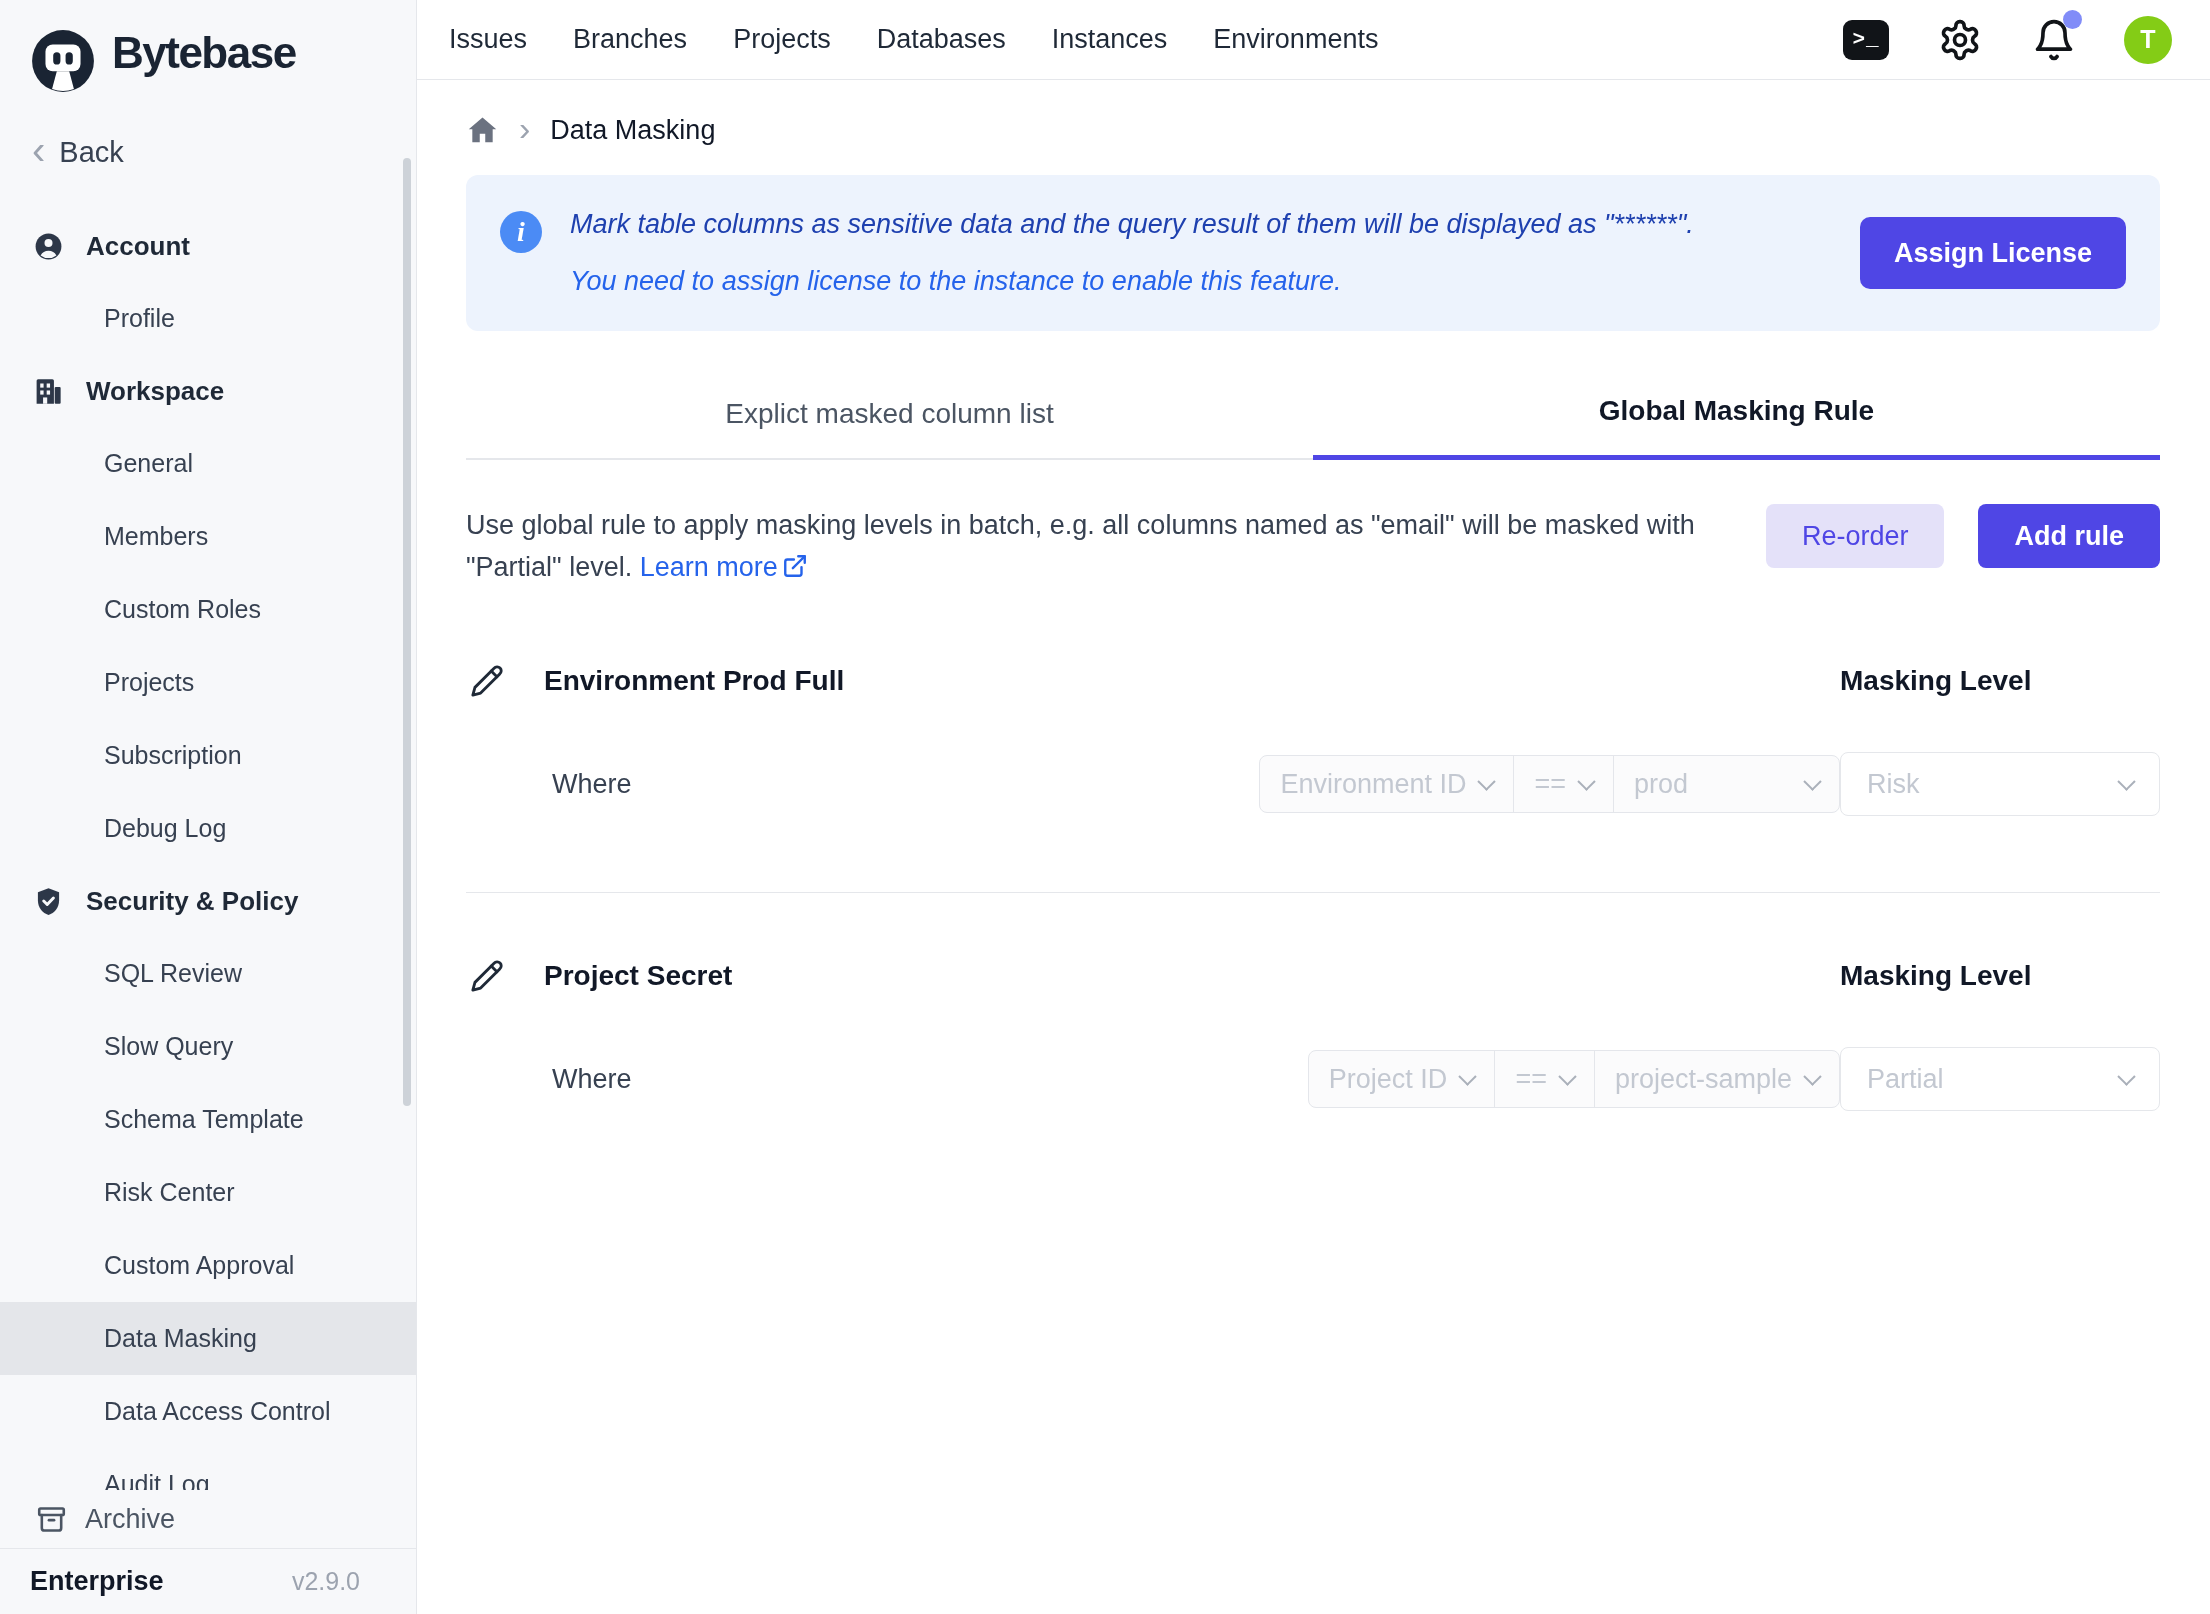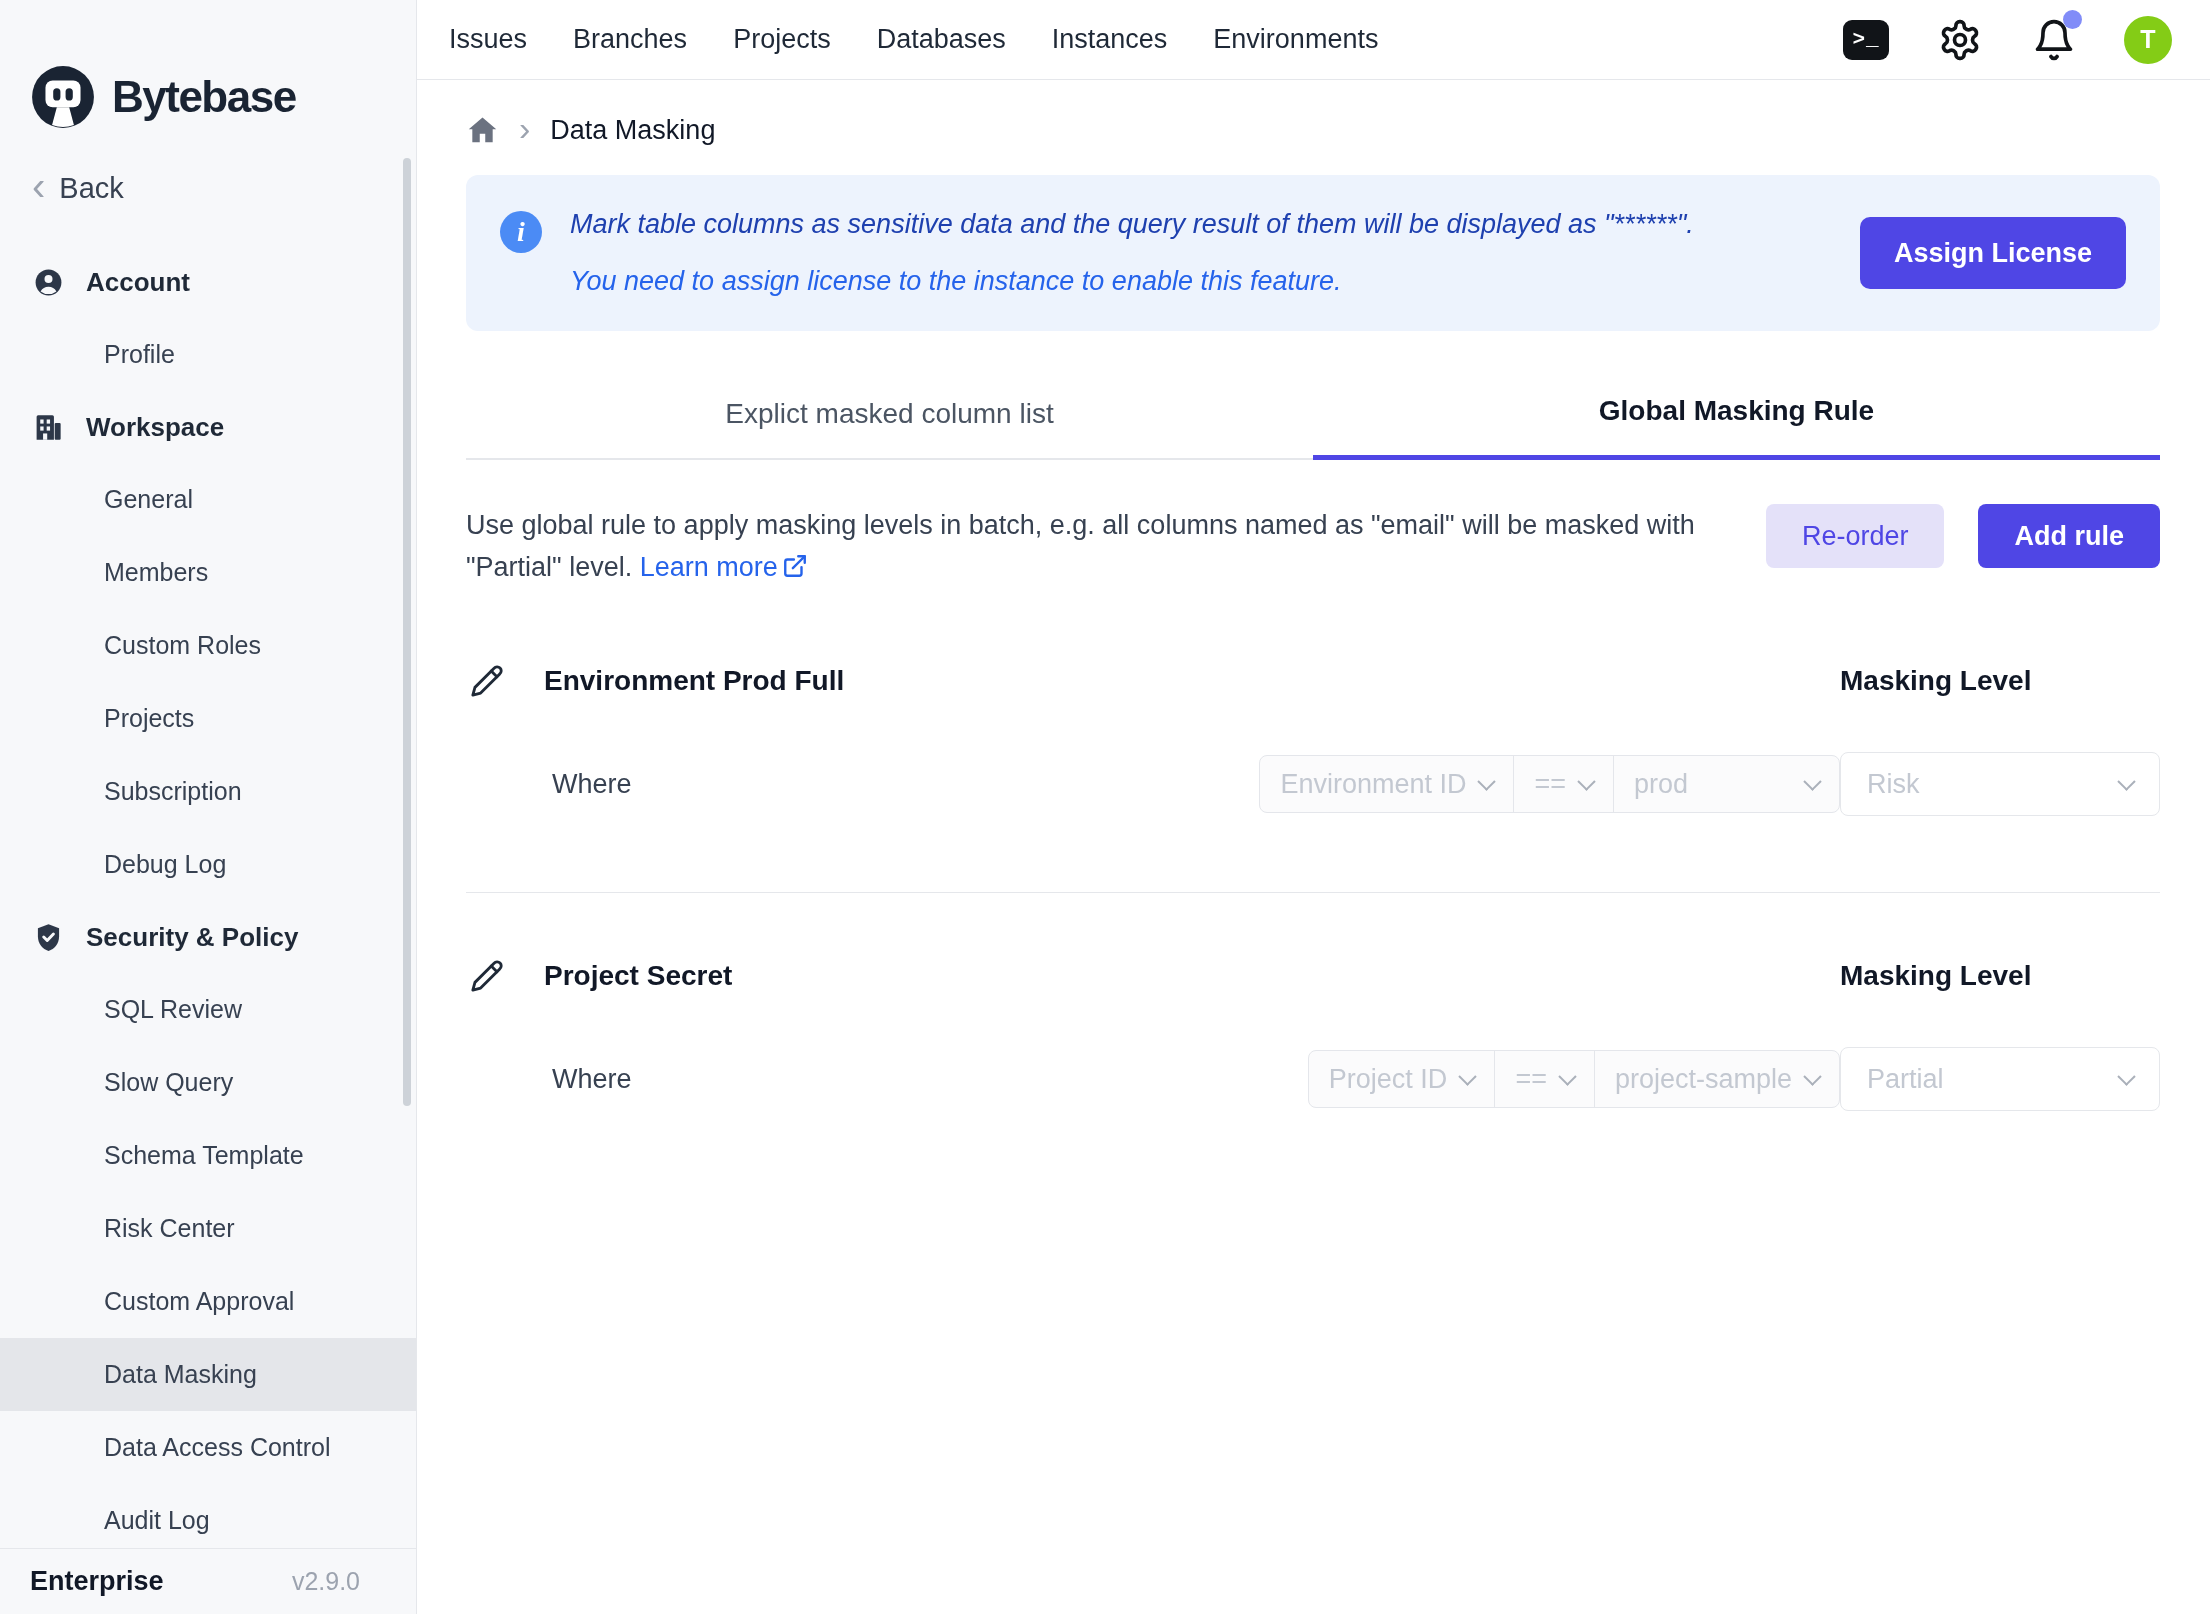--- a/index.html
+++ b/index.html
@@ -6,21 +6,21 @@
   html,body { width:2210px; height:1614px; }
   body {
     font-family: "Liberation Sans", sans-serif;
     display:flex; background:#fff; color:#111827; overflow:hidden;
   }
   
   .sidebar {
     width:417px; min-width:417px; height:1614px; background:#f7f8fa;
     border-right:1px solid #e5e7eb; display:flex; flex-direction:column; position:relative;
   }
-  .logo-row { display:flex; align-items:center; gap:16px; padding:28px 0 0 30px;margin-top:36px; }
+  .logo-row { display:flex; gap:16px; padding:28px 0 0 30px; }
   .logo-mark { width:66px; height:66px; }
   .logo-name { font-size:44px; font-weight:800; color:#1a2433; letter-spacing:-1.5px; }
   .back-row { display:flex; align-items:center; gap:14px; margin:40px 0 0 32px; cursor:pointer; }
   .back-chevron { font-size:40px; color:#9ca3af; line-height:1; margin-top:-4px; }
   .back-label { font-size:29px; color:#374151; }
   .side-nav { flex:1; overflow:hidden; padding-top:40px; }
   .side-section-header { height:72px; display:flex; align-items:center; gap:22px; padding-left:33px; }
   .side-section-header .hdr-label { font-size:26px; font-weight:600; color:#1f2937; }
   .side-section-header svg { width:31px; height:31px; flex:none; }
   .side-item { height:73px; display:flex; align-items:center; padding-left:104px;
@@ -169,20 +169,28 @@
     <div class="side-item">Risk Center</div>
     <div class="side-item">Custom Approval</div>
     <div class="side-item active">Data Masking</div>
     <div class="side-item">Data Access Control</div>
     <div class="side-item">Audit Log</div>
   </nav>
 
   <div class="side-scrollbar"></div>
 
   <div class="side-bottom">
+    <div class="archive-row">
+      <svg viewBox="0 0 24 24" fill="none" stroke="#4b5563" stroke-width="2" stroke-linecap="round" stroke-linejoin="round">
+        <rect x="2.5" y="3.5" width="19" height="5" rx="1"></rect>
+        <path d="M4.5 8.5 v10 a2 2 0 0 0 2 2 h11 a2 2 0 0 0 2 -2 v-10"></path>
+        <path d="M10 12.5 h4"></path>
+      </svg>
+      <span class="archive-label">Archive</span>
+    </div>
     <div class="side-footer">
       <span class="plan-label">Enterprise</span>
       <span class="version-label">v2.9.0</span>
     </div>
   </div>
 </aside>
 
 <div class="main">
 
   <header class="topbar">

